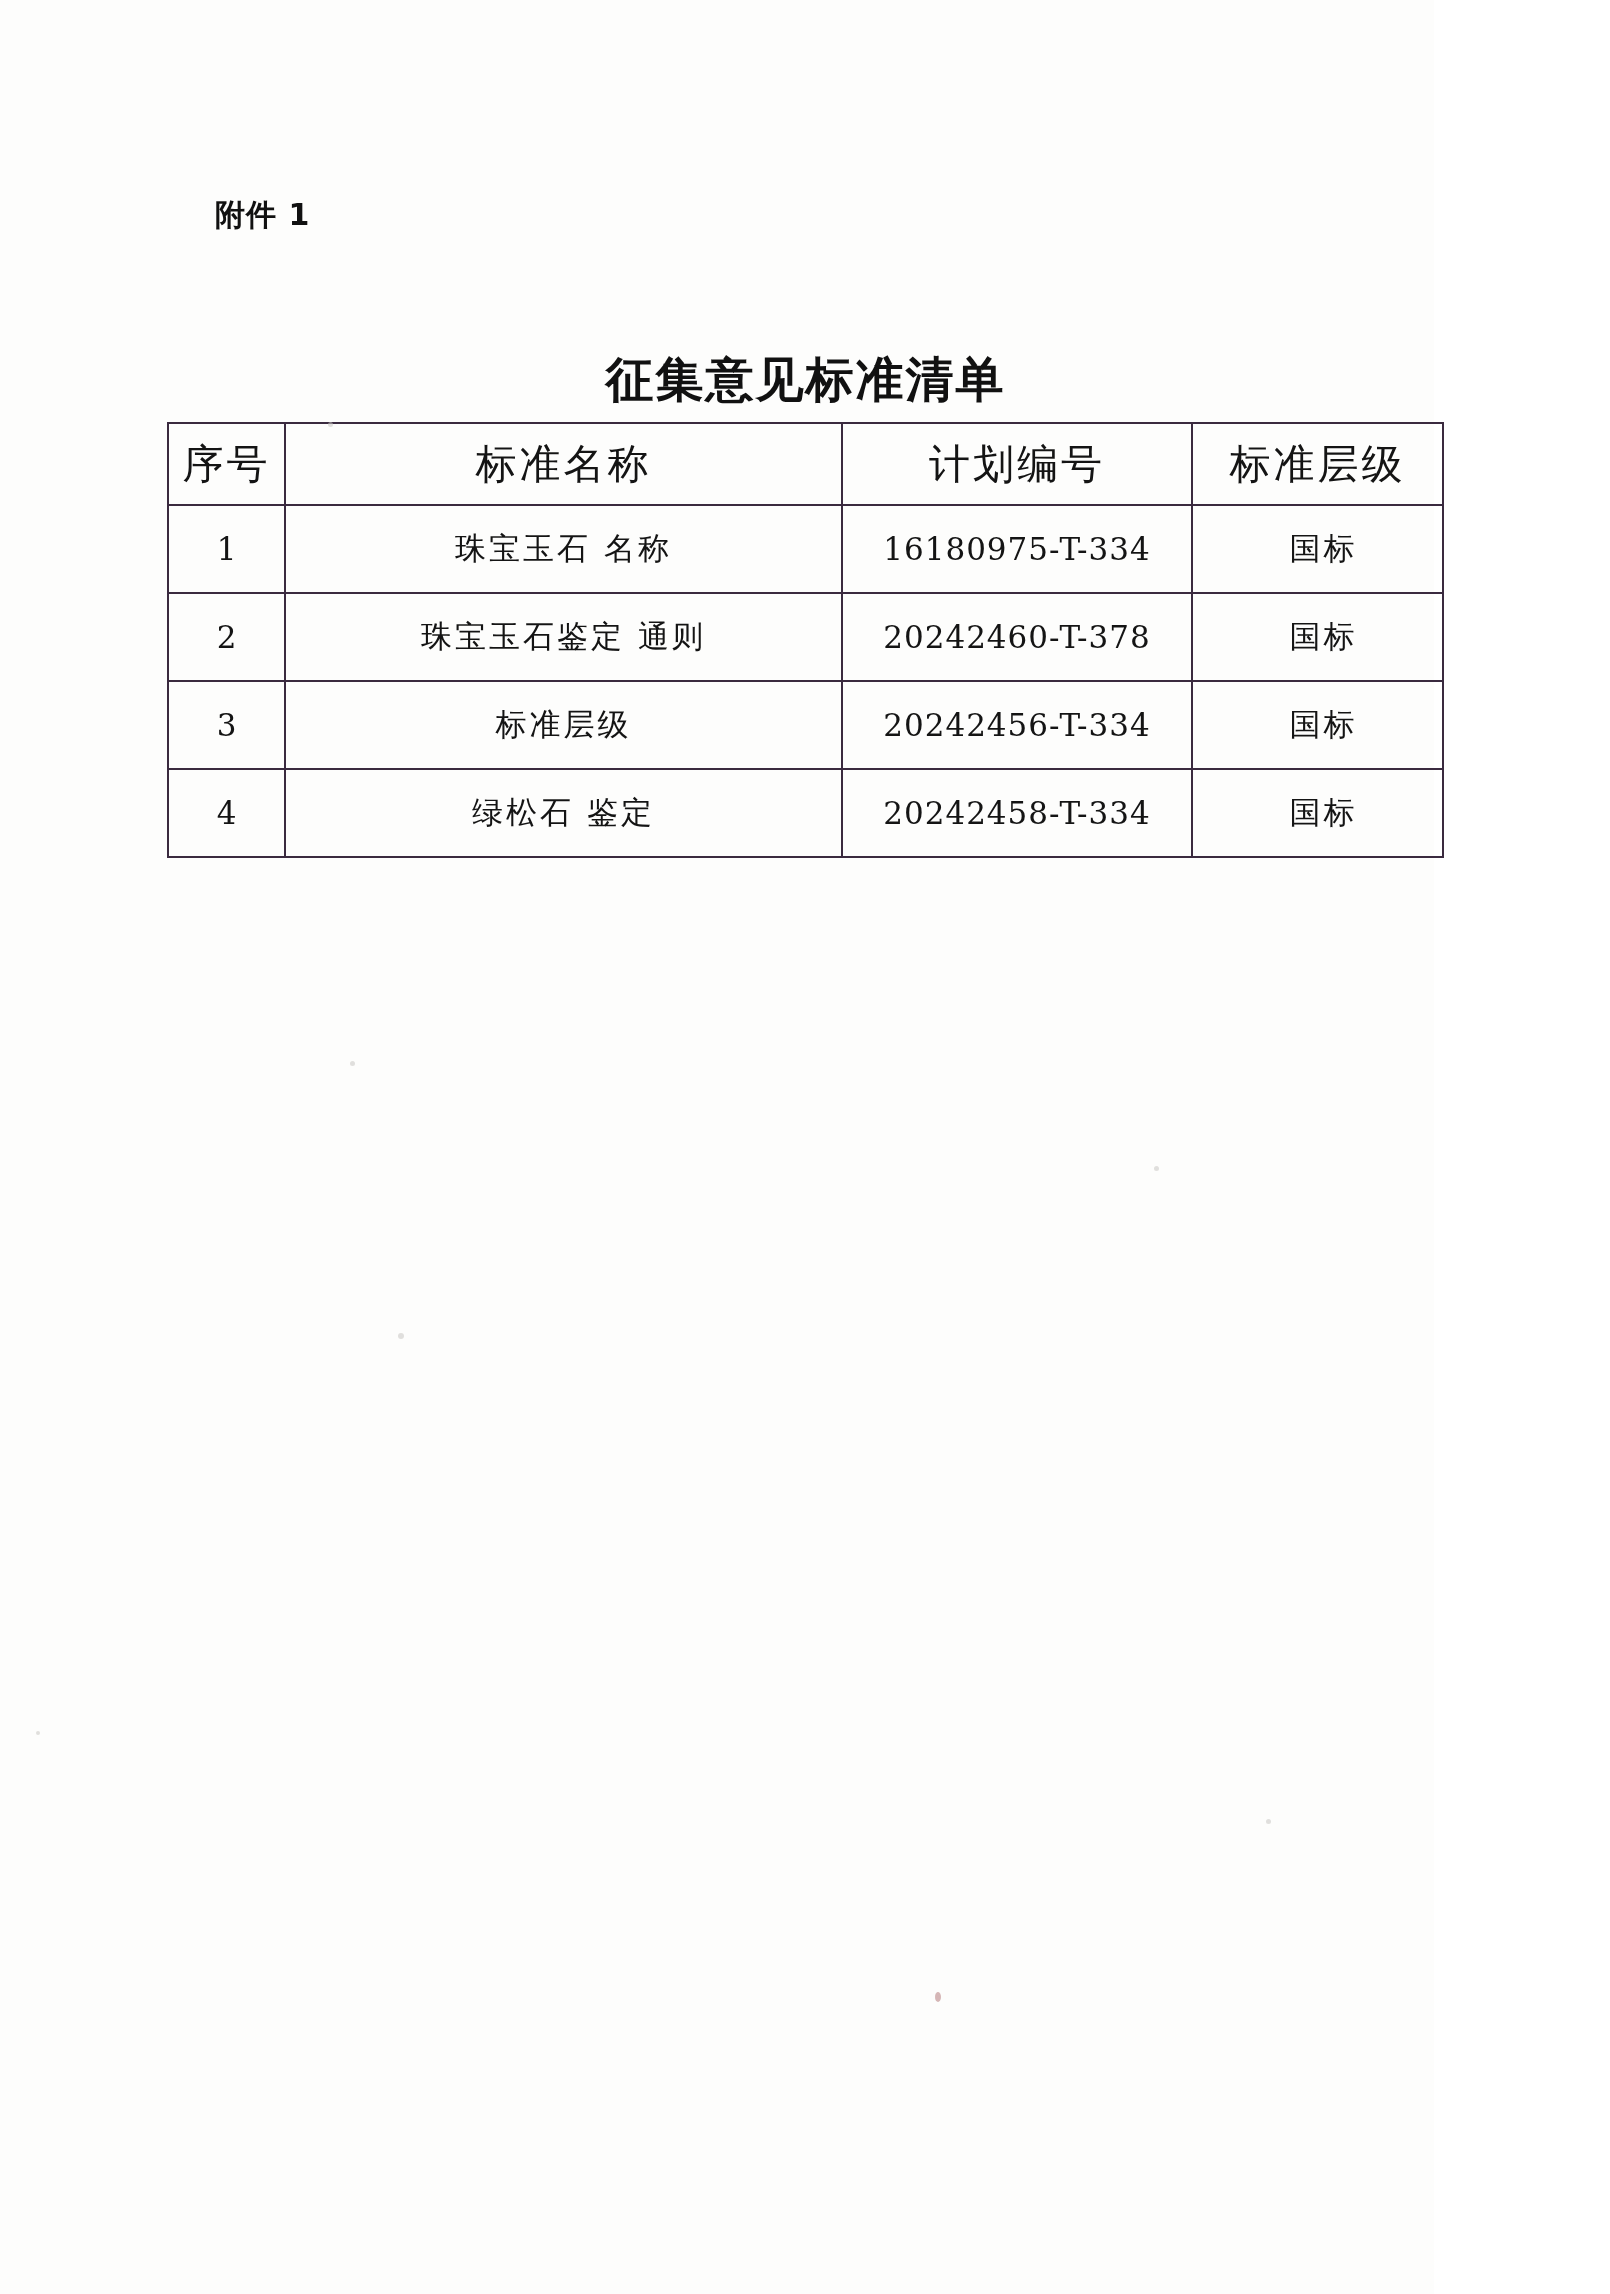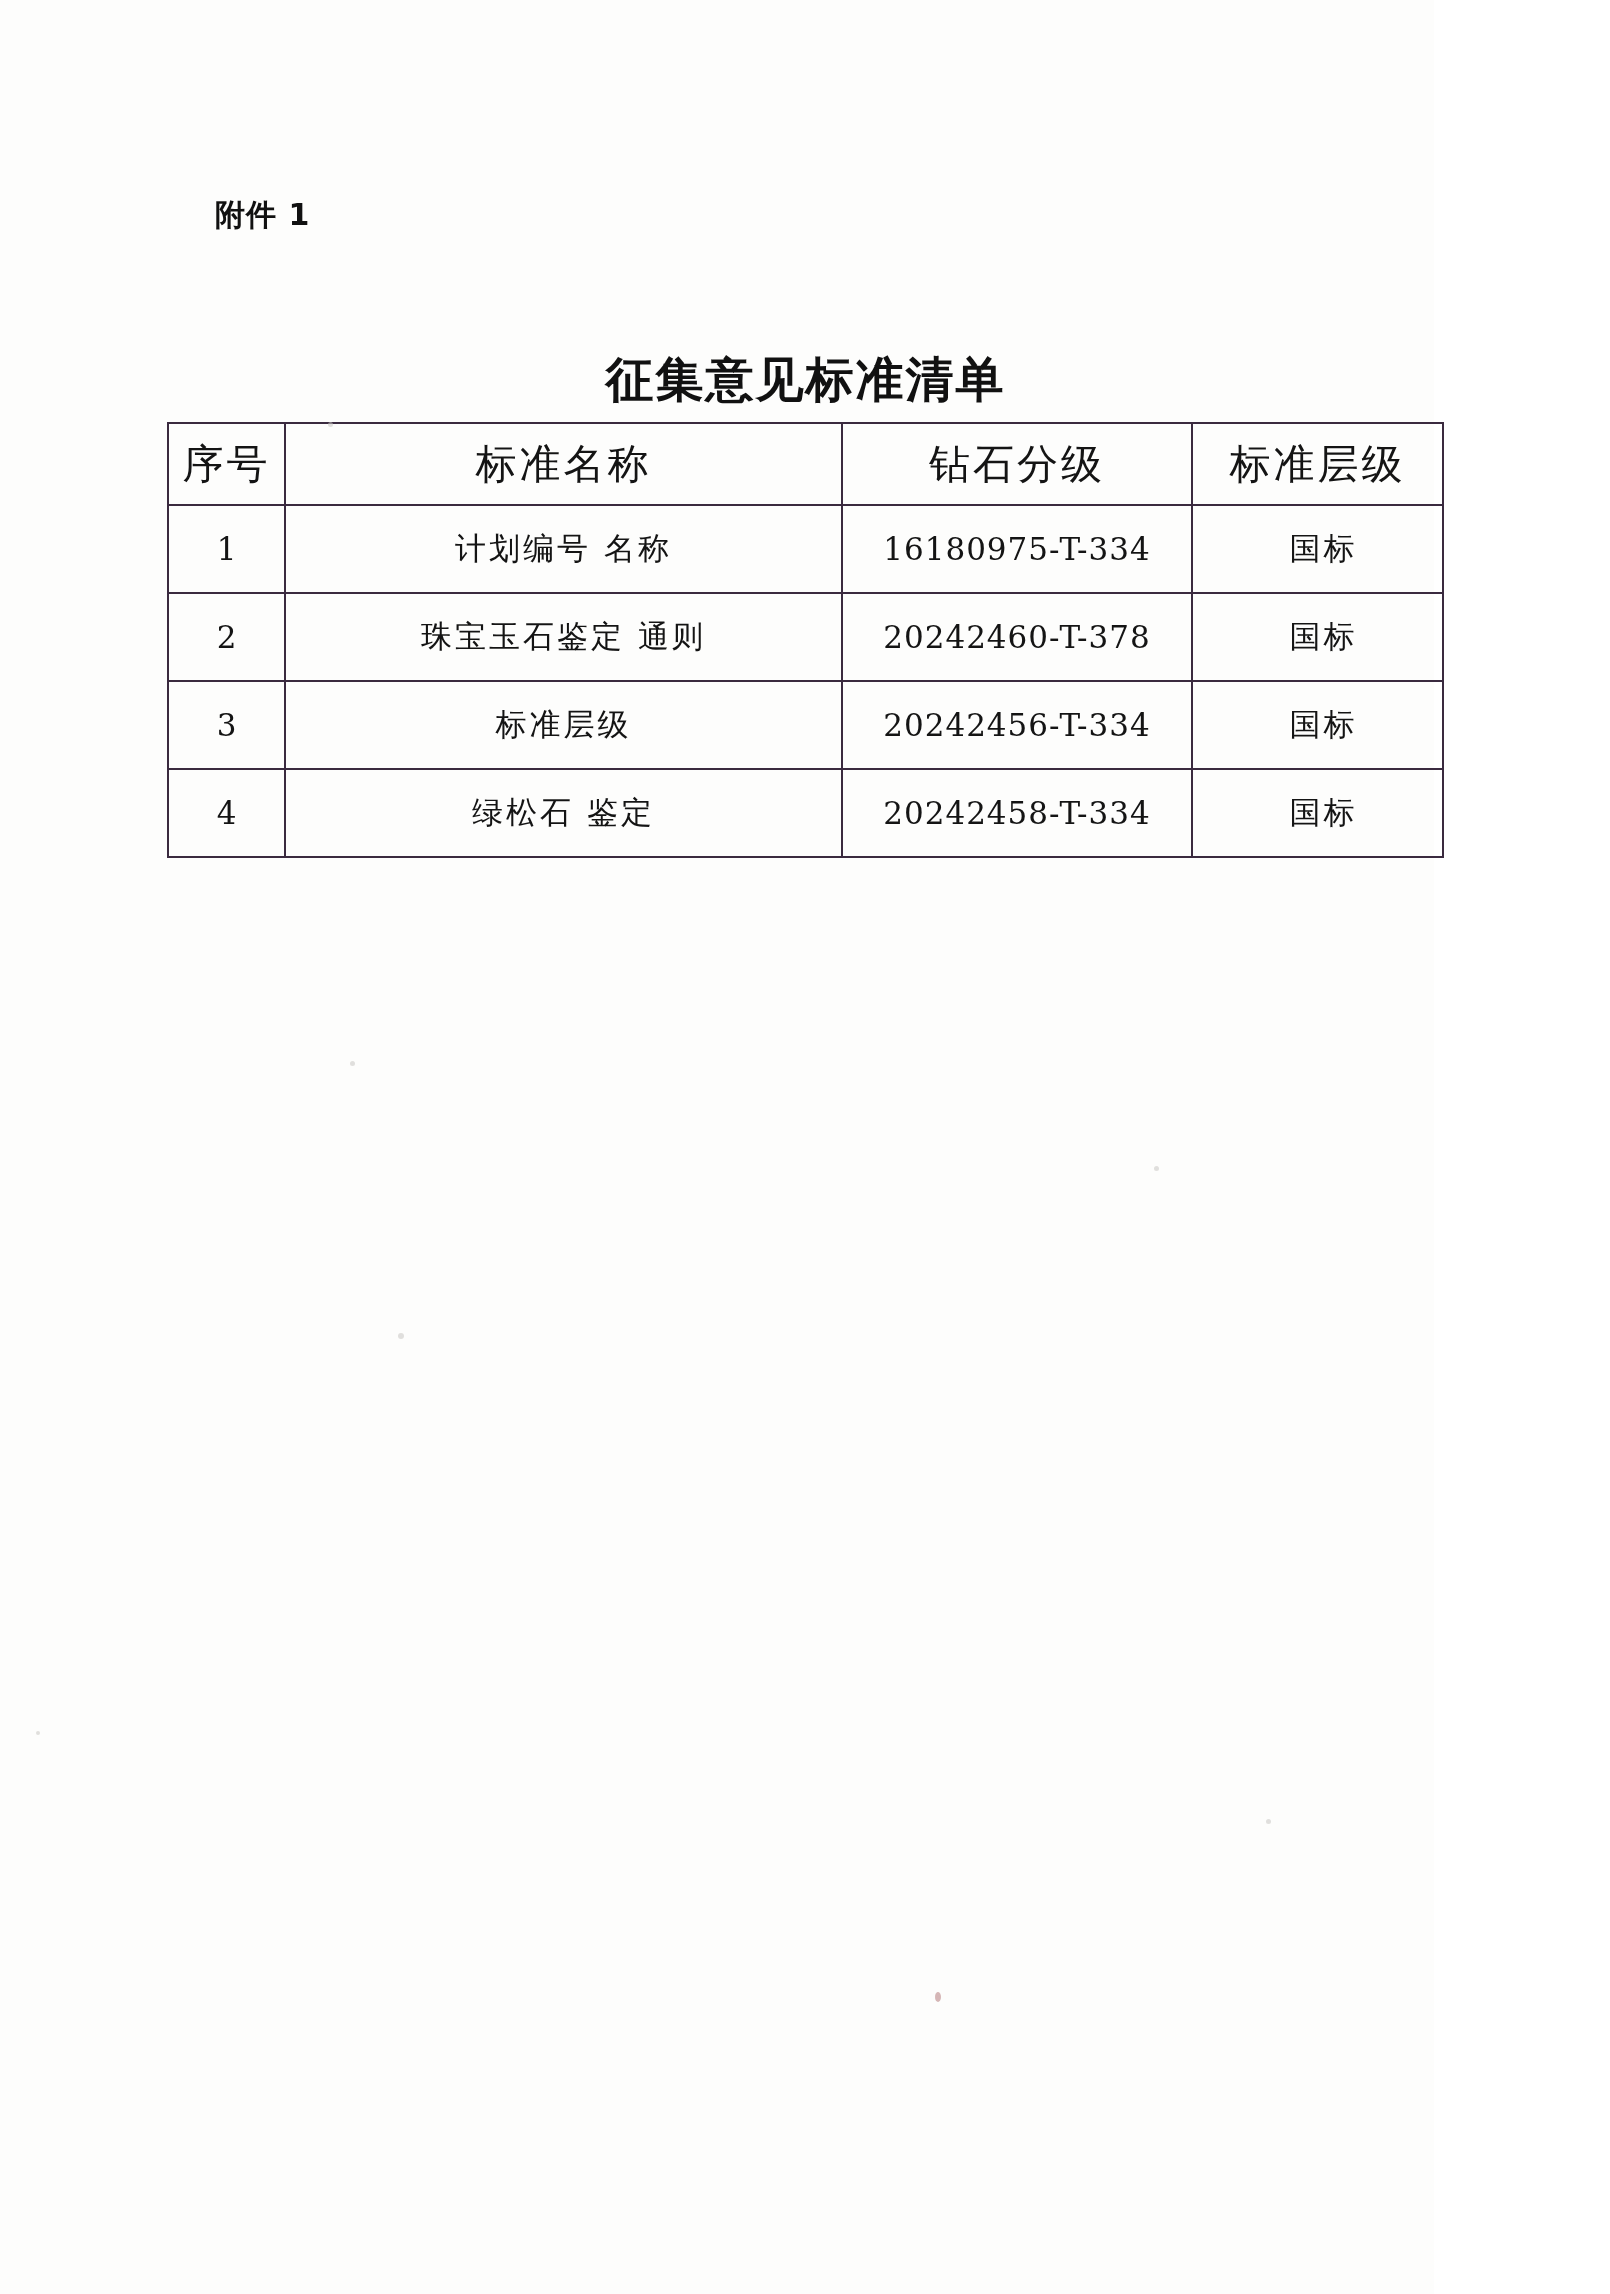--- a/index.html
+++ b/index.html
@@ -100,28 +100,28 @@
     <colgroup>
       <col class="col-no">
       <col class="col-name">
       <col class="col-plan">
       <col class="col-level">
     </colgroup>
     <thead>
       <tr>
         <td>序号</td>
         <td>标准名称</td>
-        <td>钻石分级</td>
+        <td>计划编号</td>
         <td>标准层级</td>
       </tr>
     </thead>
     <tbody>
       <tr>
         <td class="cell-no">1</td>
-        <td class="cell-name">计划编号 名称</td>
+        <td class="cell-name">珠宝玉石 名称</td>
         <td class="cell-plan">16180975-T-334</td>
         <td class="cell-level">国标</td>
       </tr>
       <tr>
         <td class="cell-no">2</td>
         <td class="cell-name">珠宝玉石鉴定  通则</td>
         <td class="cell-plan">20242460-T-378</td>
         <td class="cell-level">国标</td>
       </tr>
       <tr>

